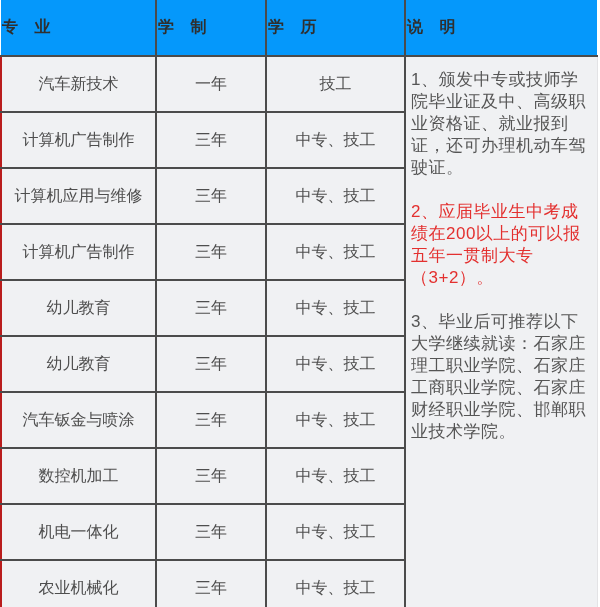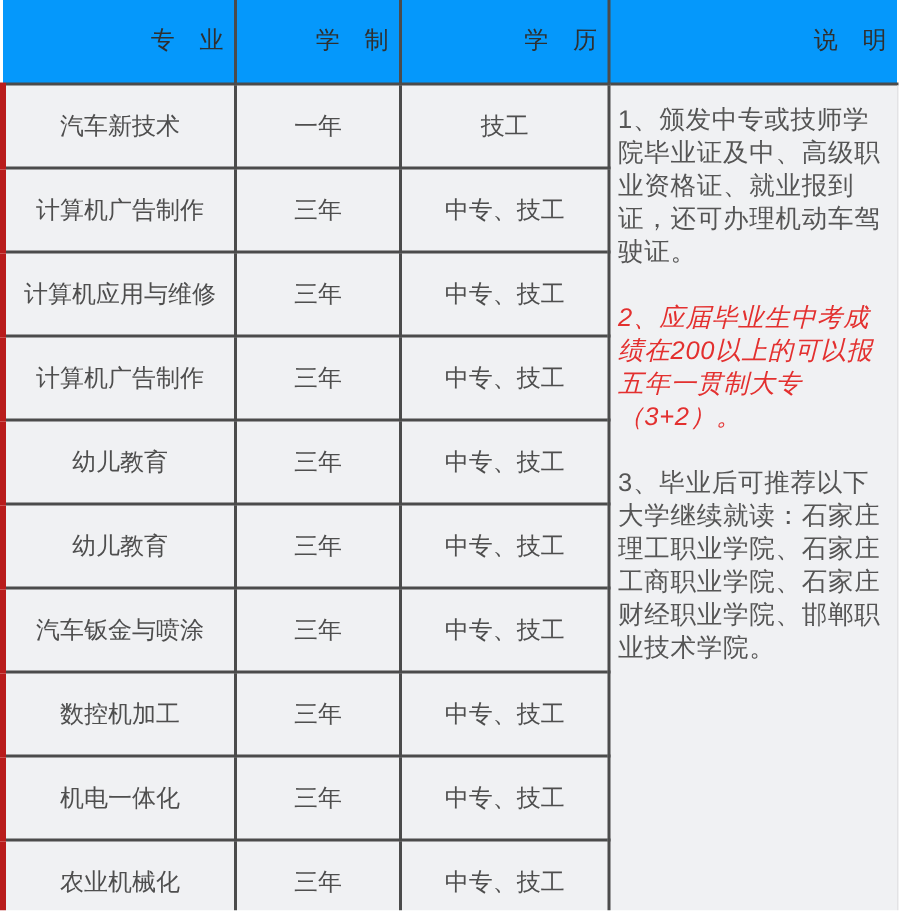--- a/index.html
+++ b/index.html
@@ -28,57 +28,56 @@
 
   th, td {
     border: 2px solid #4b4b4b;
     margin: 0;
   }
   thead th {
     background: #0598fb;
     color: #2f2f2f;
     height: 53px;
     font-size: 16px;
-    font-weight: normal;
+    font-weight: bold;
     letter-spacing: 6px;
-    text-align: right;
+    text-align: left;
     vertical-align: middle;
     border-top: none;
   }
   thead th:first-child { border-left: none; }
   thead th.notes-h { border-right: none; }
 
   tbody td {
     background: #f0f1f3;
     color: #4e4e4e;
     height: 52px;
     font-size: 16px;
     text-align: center;
     vertical-align: middle;
   }
-  tbody tr td:first-child { border-left: 4px solid #b91c1c; }
+  tbody tr td:first-child { border-left: 2px solid #b91c1c; }
 
   td.notes-cell {
     text-align: left;
     vertical-align: top;
     padding: 12px 3px 0 5px;
     border-bottom: none;
     border-right: 1px solid #e3e3e5;
     background: #f0f1f3;
   }
   td.notes-cell p {
     margin: 0 0 22px 0;
     font-size: 17px;
     line-height: 22px;
     color: #555555;
     letter-spacing: 0.5px;
   }
   td.notes-cell p.emphasis {
     color: #e3302f;
-    font-style: italic;
   }
 </style>
 </head>
 <body>
 
 <div class="page">
   <table class="programs">
     <colgroup>
       <col class="c-major">
         <col class="c-duration">

